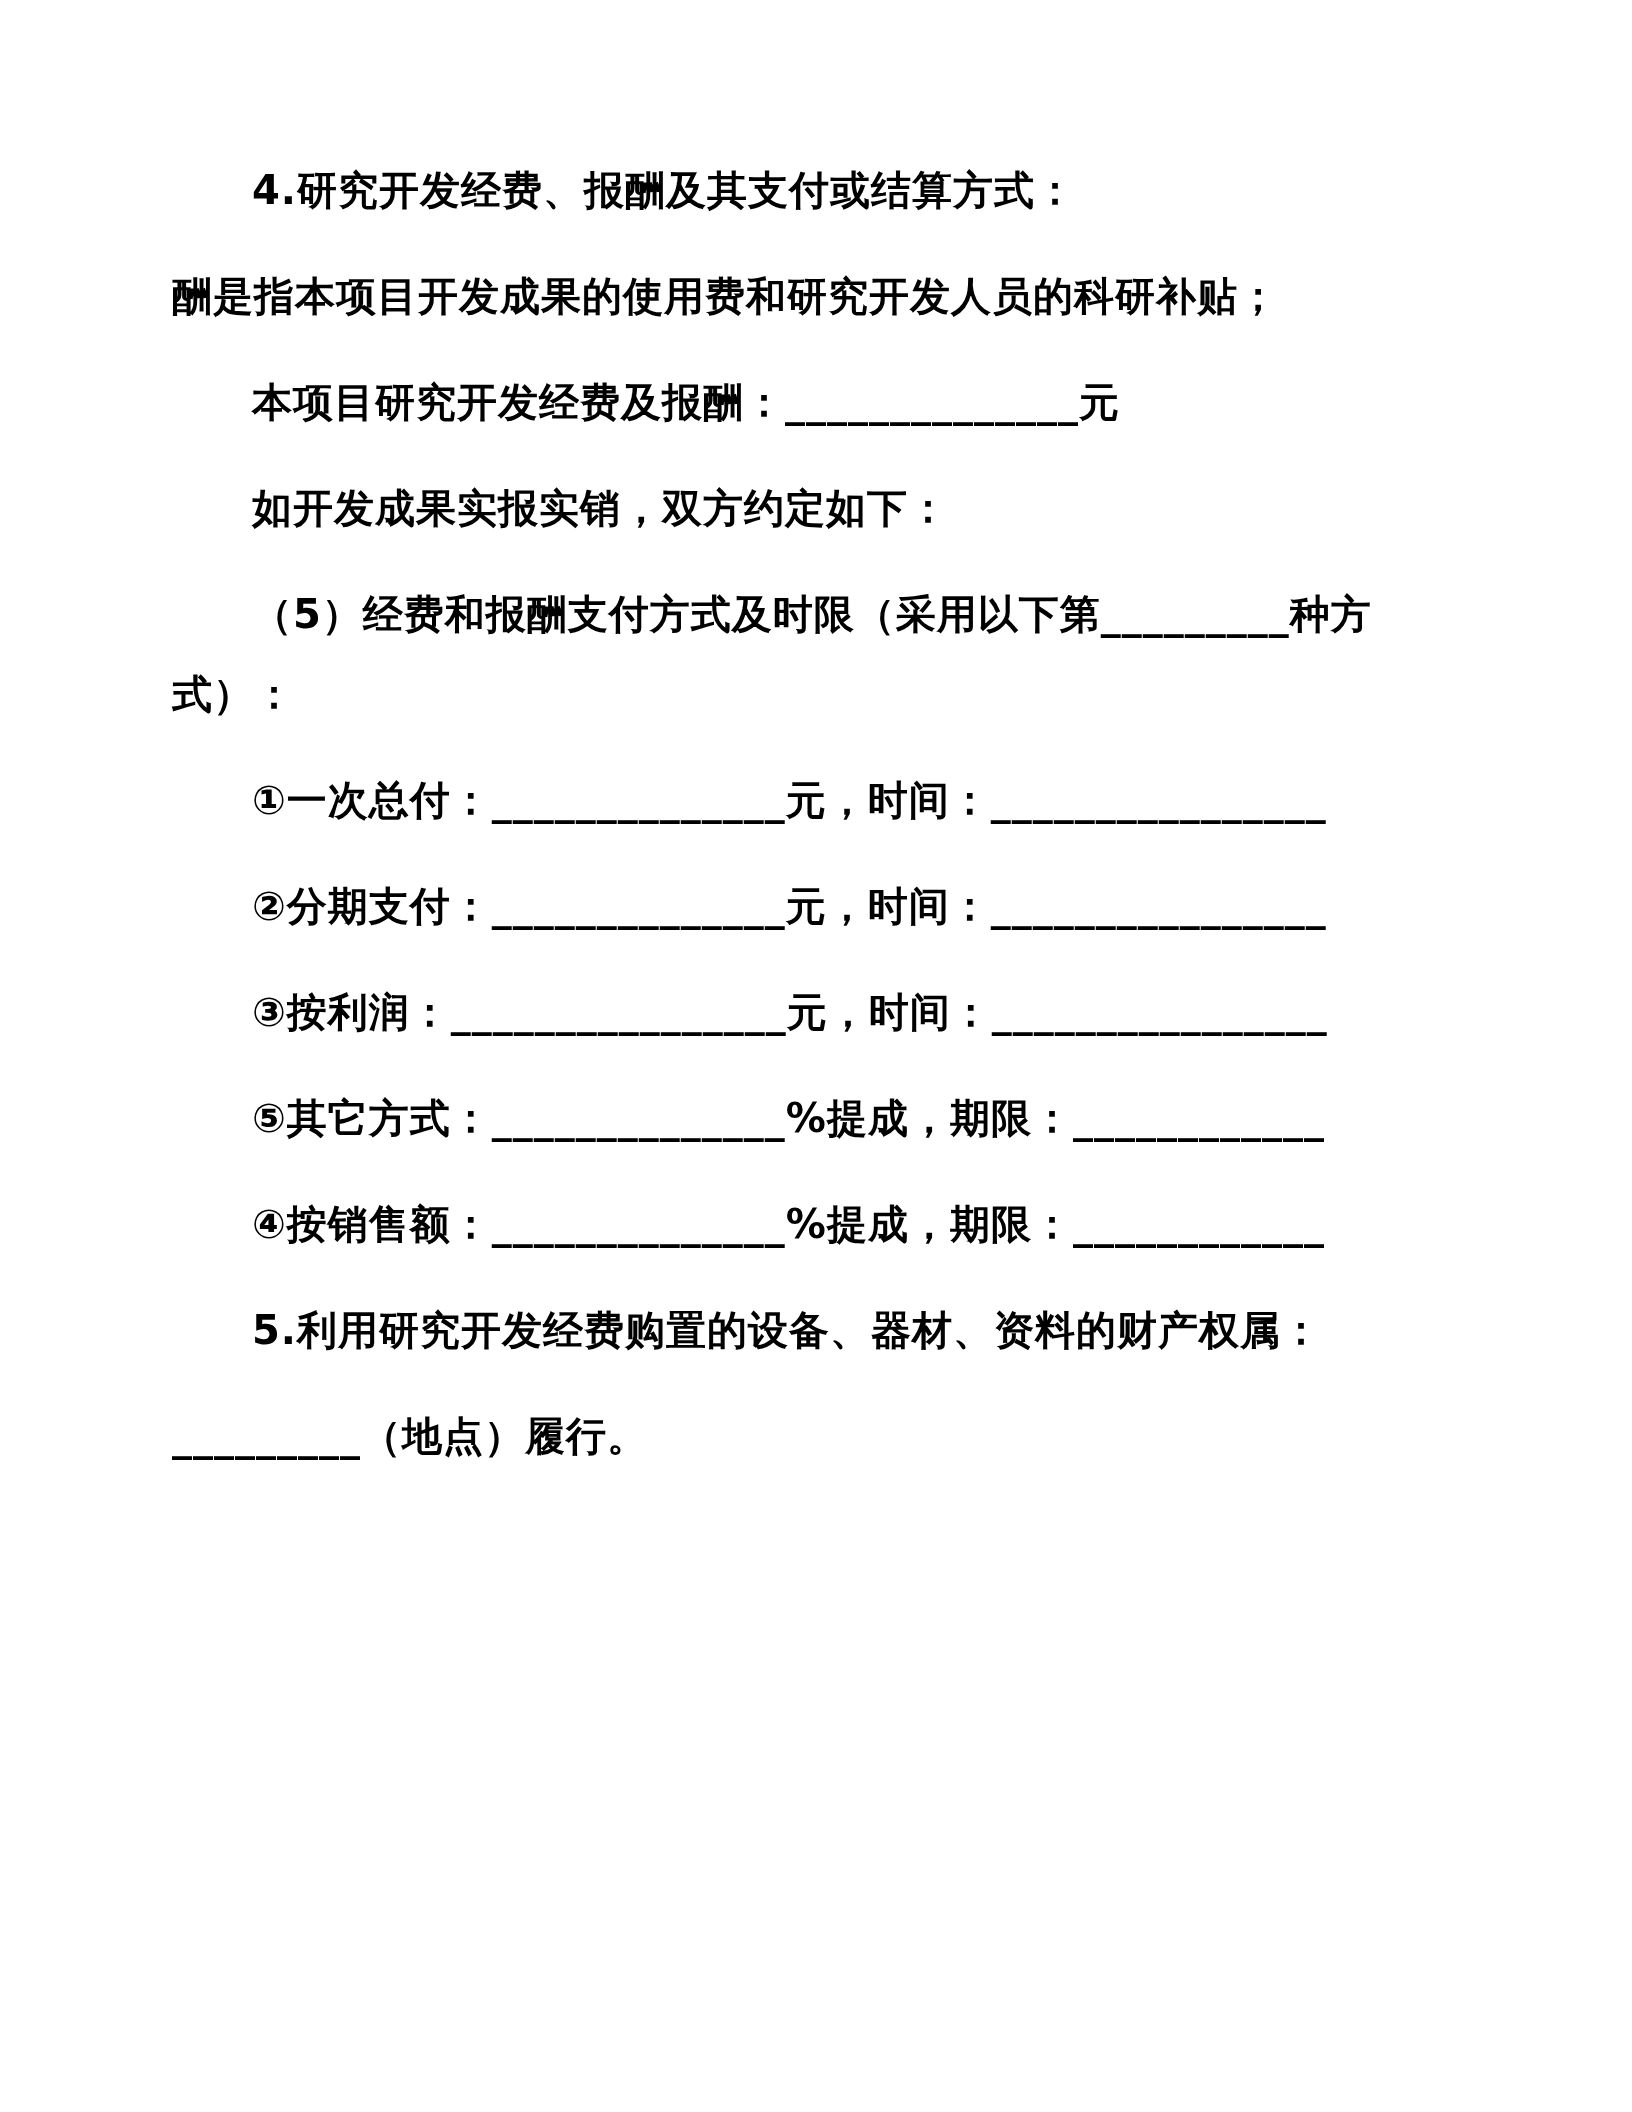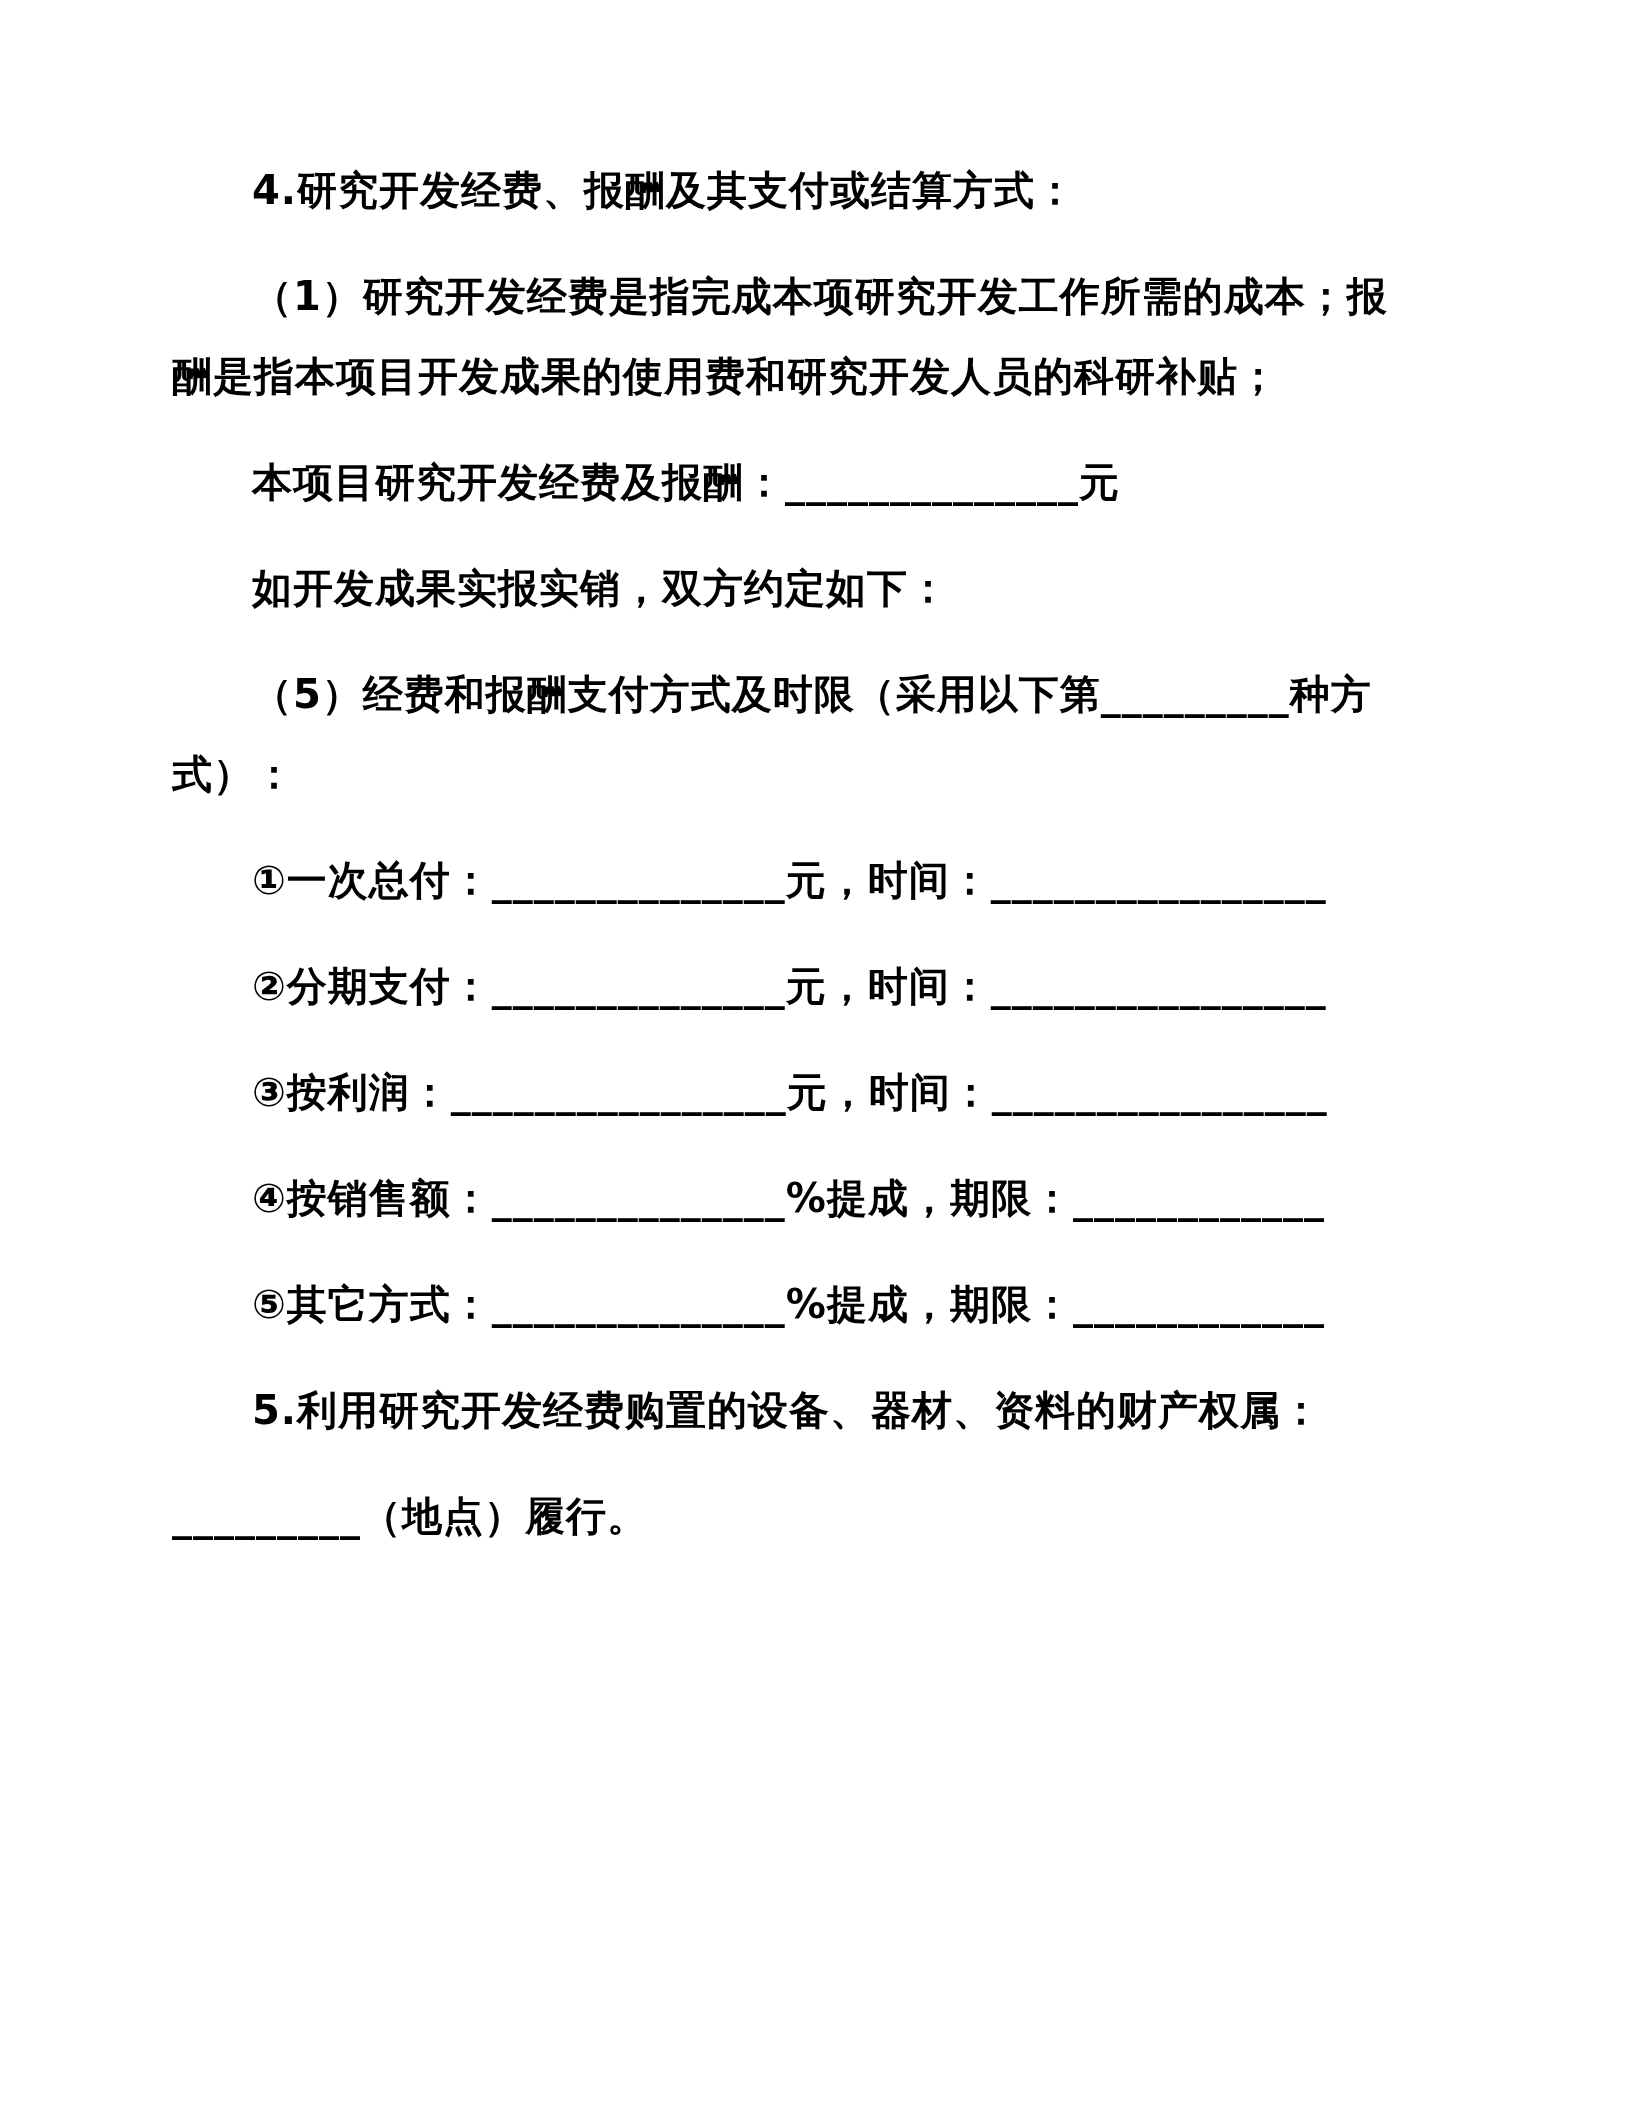--- a/index.html
+++ b/index.html
@@ -38,21 +38,20 @@
 </head>
 <body>
 
 <div class="page">
 
   <div class="para">
     <div class="line indent">4.研究开发经费、报酬及其支付或结算方式：</div>
   </div>
 
   <div class="para">
-    <div class="line indent">（1）研究开发经费是指完成本项研究开发工作所需的成本；报</div>
     <div class="line">酬是指本项目开发成果的使用费和研究开发人员的科研补贴；</div>
   </div>
 
   <div class="para">
     <div class="line indent">本项目研究开发经费及报酬：______________元</div>
   </div>
 
 
   <div class="para">
     <div class="line indent">如开发成果实报实销，双方约定如下：</div>
@@ -69,25 +68,25 @@
 
   <div class="para">
     <div class="line indent">②分期支付：______________元，时间：________________</div>
   </div>
 
   <div class="para">
     <div class="line indent">③按利润：________________元，时间：________________</div>
   </div>
 
   <div class="para">
-    <div class="line indent">④按销售额：______________%提成，期限：____________</div>
+    <div class="line indent">⑤其它方式：______________%提成，期限：____________</div>
   </div>
 
   <div class="para">
-    <div class="line indent">⑤其它方式：______________%提成，期限：____________</div>
+    <div class="line indent">④按销售额：______________%提成，期限：____________</div>
   </div>
 
   <div class="para">
     <div class="line indent">5.利用研究开发经费购置的设备、器材、资料的财产权属：</div>
   </div>
 
 
   <div class="para">
     <div class="line">_________（地点）履行。</div>
   </div>

